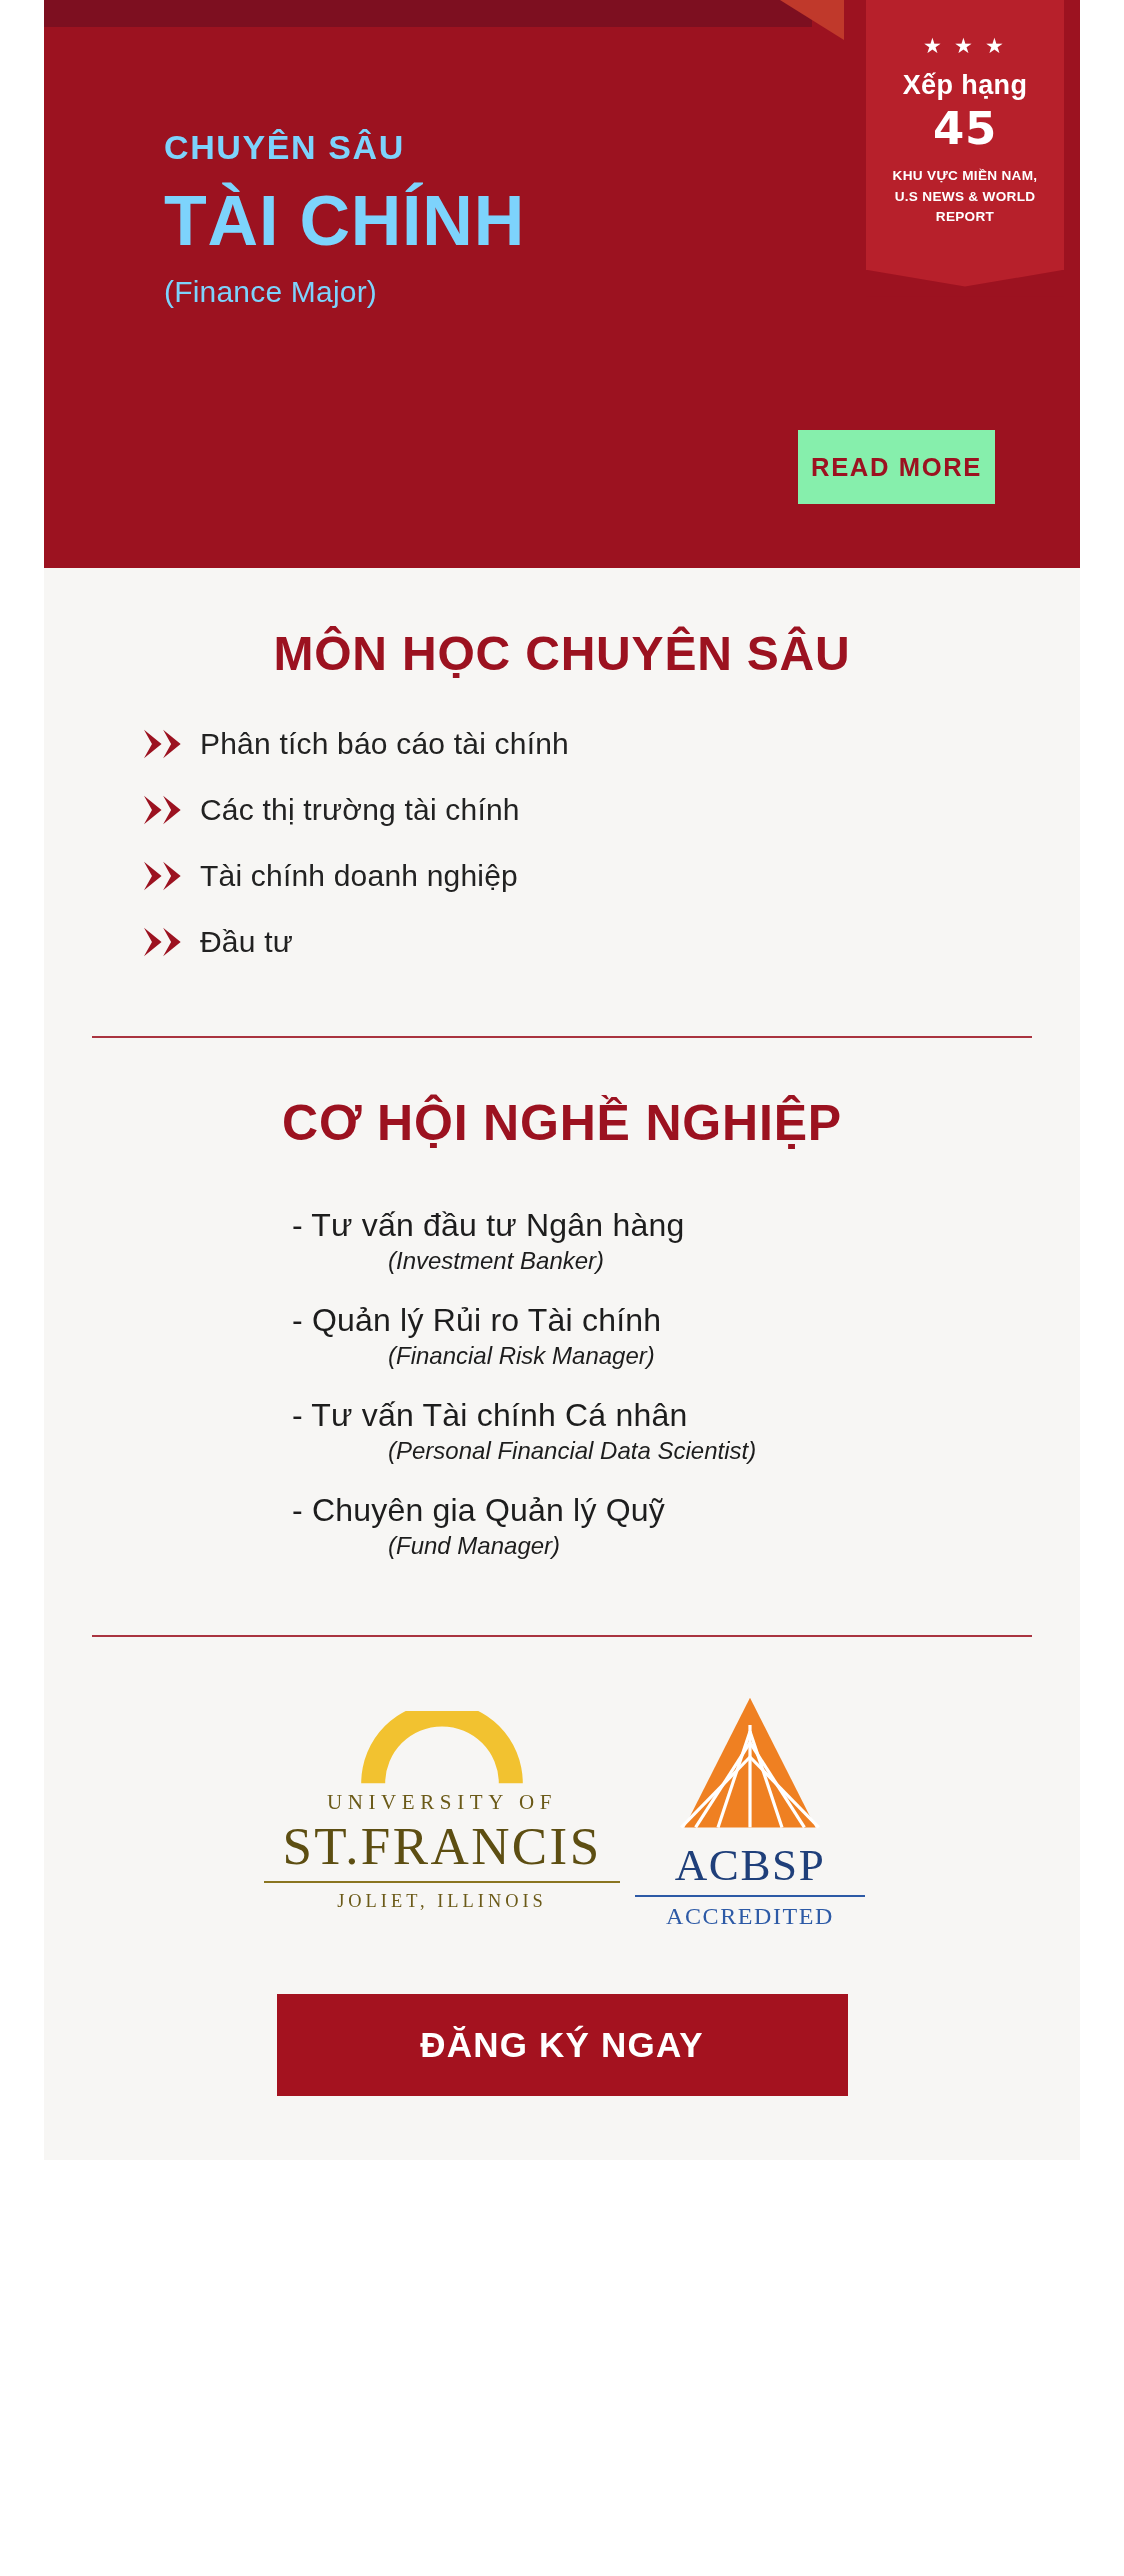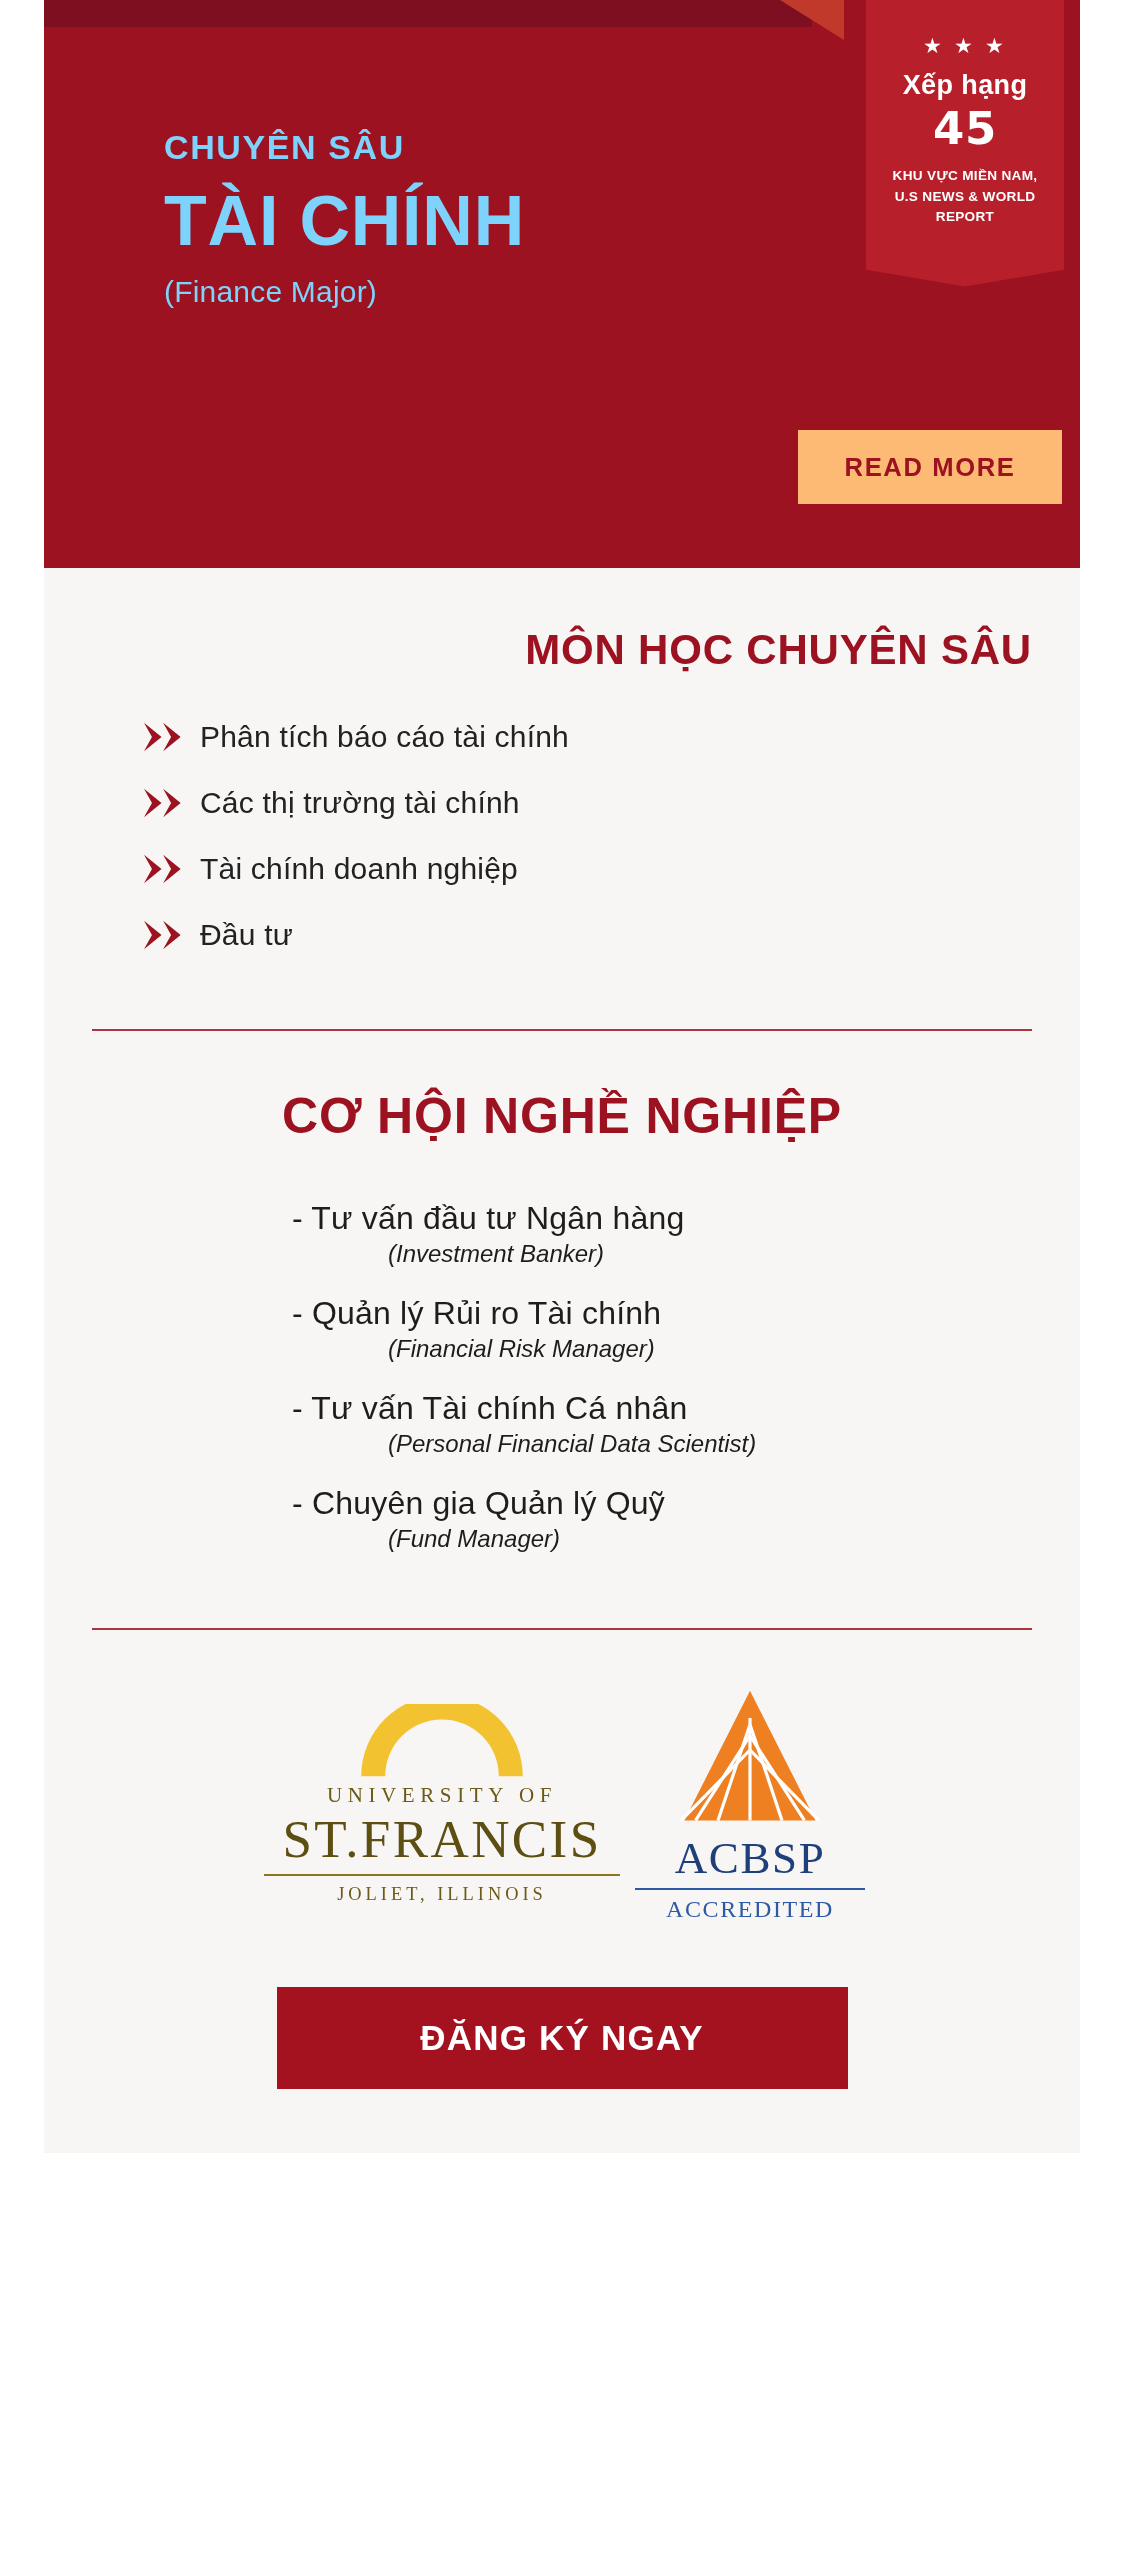--- a/index.html
+++ b/index.html
@@ -118,23 +118,23 @@
     font-size: 30px;
     font-weight: 400;
     margin-top: 12.8px;
     letter-spacing: 0.2px;
   }
 
   .read-more {
     position: absolute;
     left: 754px;
     top: 430px;
-    width: 264px;
+    width: 197px;
     height: 74px;
-    background: #fdba74;
+    background: #86efac;
     color: #9c1220;
     font-size: 25.6px;
     font-weight: 800;
     letter-spacing: 1.6px;
     display: flex;
     align-items: center;
     justify-content: center;
     cursor: pointer;
     text-transform: uppercase;
   }
@@ -144,21 +144,21 @@
 
   .sec-title {
     text-align: center;
     color: #9c1220;
     font-weight: 800;
     letter-spacing: 0.8px;
     text-transform: uppercase;
   }
 
   .subjects { padding-top: 58px; padding-bottom: 45px; }
-  .subjects .sec-title { font-size: 42px; text-align: right; }
+  .subjects .sec-title { font-size: 48px; }
 
   .subject-list { margin-top: 46px; padding-left: 52px; }
   .subject-row {
     display: flex;
     align-items: center;
     margin-bottom: 32px;
   }
   .chev {
     width: 56px;
     flex: 0 0 56px;

